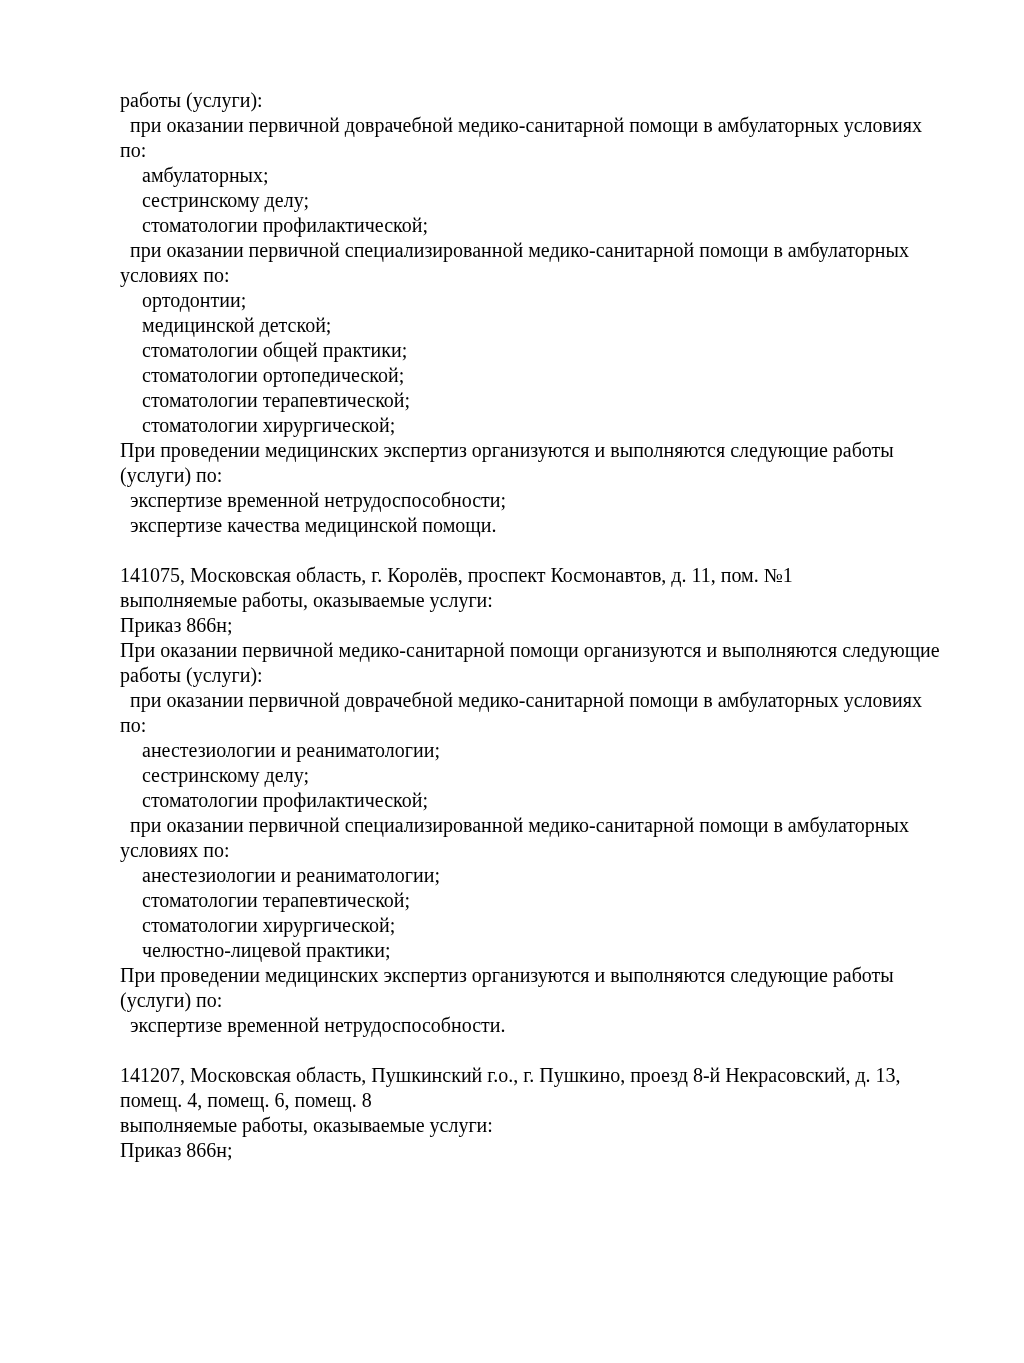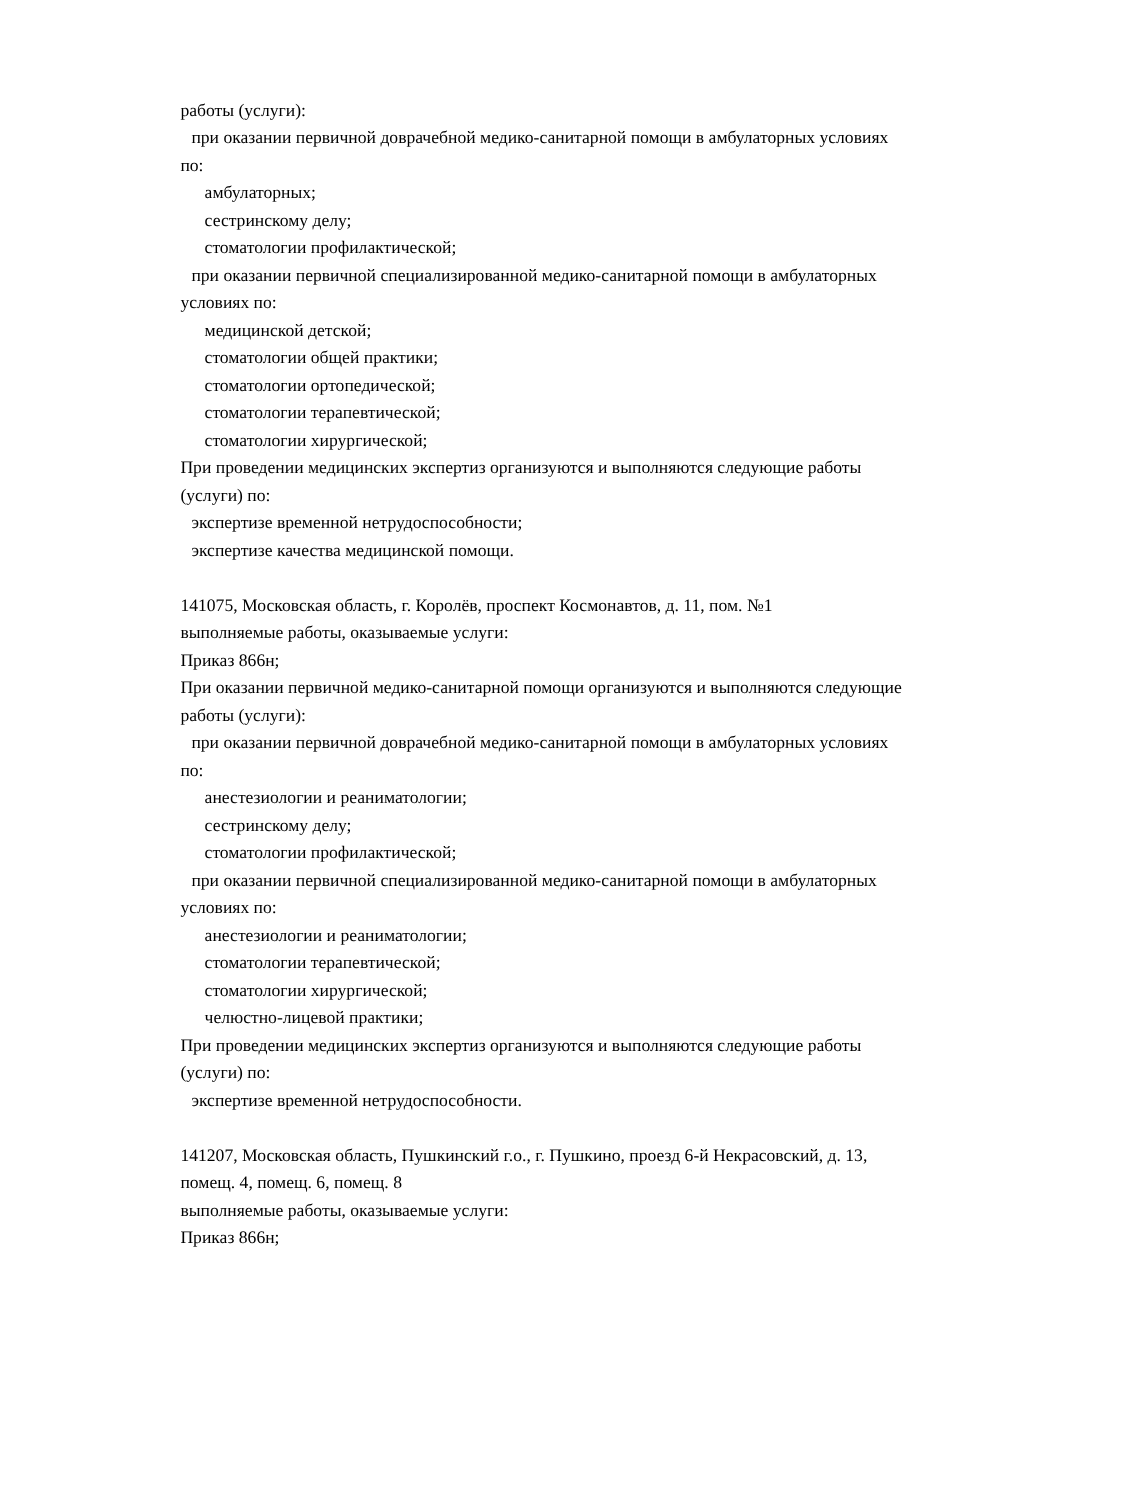--- a/index.html
+++ b/index.html
@@ -15,44 +15,44 @@
   }
   .page {
     width: 1024px;
     height: 1363px;
     box-sizing: border-box;
     padding: 88px 70px 0 120px;
     background: #ffffff;
     color: #000000;
   }
   .line {
-    font-size: 16px;
+    font-size: 20px;
     line-height: 25px;
     min-height: 25px;
     white-space: nowrap;
     color: #000000;
-    margin-left: 44px;
   }
   .indent-0 { padding-left: 0; }
   .indent-1 { padding-left: 10px; }
   .indent-2 { padding-left: 22px; }
 </style>
 </head>
 <body>
 
 <div class="page">
   <div id="lines-host">
       <div class="line indent-0">работы (услуги):</div>
       <div class="line indent-1">при оказании первичной доврачебной медико-санитарной помощи в амбулаторных условиях</div>
       <div class="line indent-0">по:</div>
       <div class="line indent-2">амбулаторных;</div>
       <div class="line indent-2">сестринскому делу;</div>
       <div class="line indent-2">стоматологии профилактической;</div>
       <div class="line indent-1">при оказании первичной специализированной медико-санитарной помощи в амбулаторных</div>
       <div class="line indent-0">условиях по:</div>
+      <div class="line indent-2">ортодонтии;</div>
       <div class="line indent-2">медицинской детской;</div>
       <div class="line indent-2">стоматологии общей практики;</div>
       <div class="line indent-2">стоматологии ортопедической;</div>
       <div class="line indent-2">стоматологии терапевтической;</div>
       <div class="line indent-2">стоматологии хирургической;</div>
       <div class="line indent-0">При проведении медицинских экспертиз организуются и выполняются следующие работы</div>
       <div class="line indent-0">(услуги) по:</div>
       <div class="line indent-1">экспертизе временной нетрудоспособности;</div>
       <div class="line indent-1">экспертизе качества медицинской помощи.</div>
       <div class="line indent-0"></div>
@@ -69,18 +69,18 @@
       <div class="line indent-1">при оказании первичной специализированной медико-санитарной помощи в амбулаторных</div>
       <div class="line indent-0">условиях по:</div>
       <div class="line indent-2">анестезиологии и реаниматологии;</div>
       <div class="line indent-2">стоматологии терапевтической;</div>
       <div class="line indent-2">стоматологии хирургической;</div>
       <div class="line indent-2">челюстно-лицевой практики;</div>
       <div class="line indent-0">При проведении медицинских экспертиз организуются и выполняются следующие работы</div>
       <div class="line indent-0">(услуги) по:</div>
       <div class="line indent-1">экспертизе временной нетрудоспособности.</div>
       <div class="line indent-0"></div>
-      <div class="line indent-0">141207, Московская область, Пушкинский г.о., г. Пушкино, проезд 6-й Некрасовский, д. 13,</div>
+      <div class="line indent-0">141207, Московская область, Пушкинский г.о., г. Пушкино, проезд 8-й Некрасовский, д. 13,</div>
       <div class="line indent-0">помещ. 4, помещ. 6, помещ. 8</div>
       <div class="line indent-0">выполняемые работы, оказываемые услуги:</div>
       <div class="line indent-0">Приказ 866н;</div>
     </div>
 </div>
 
 </body></html>

